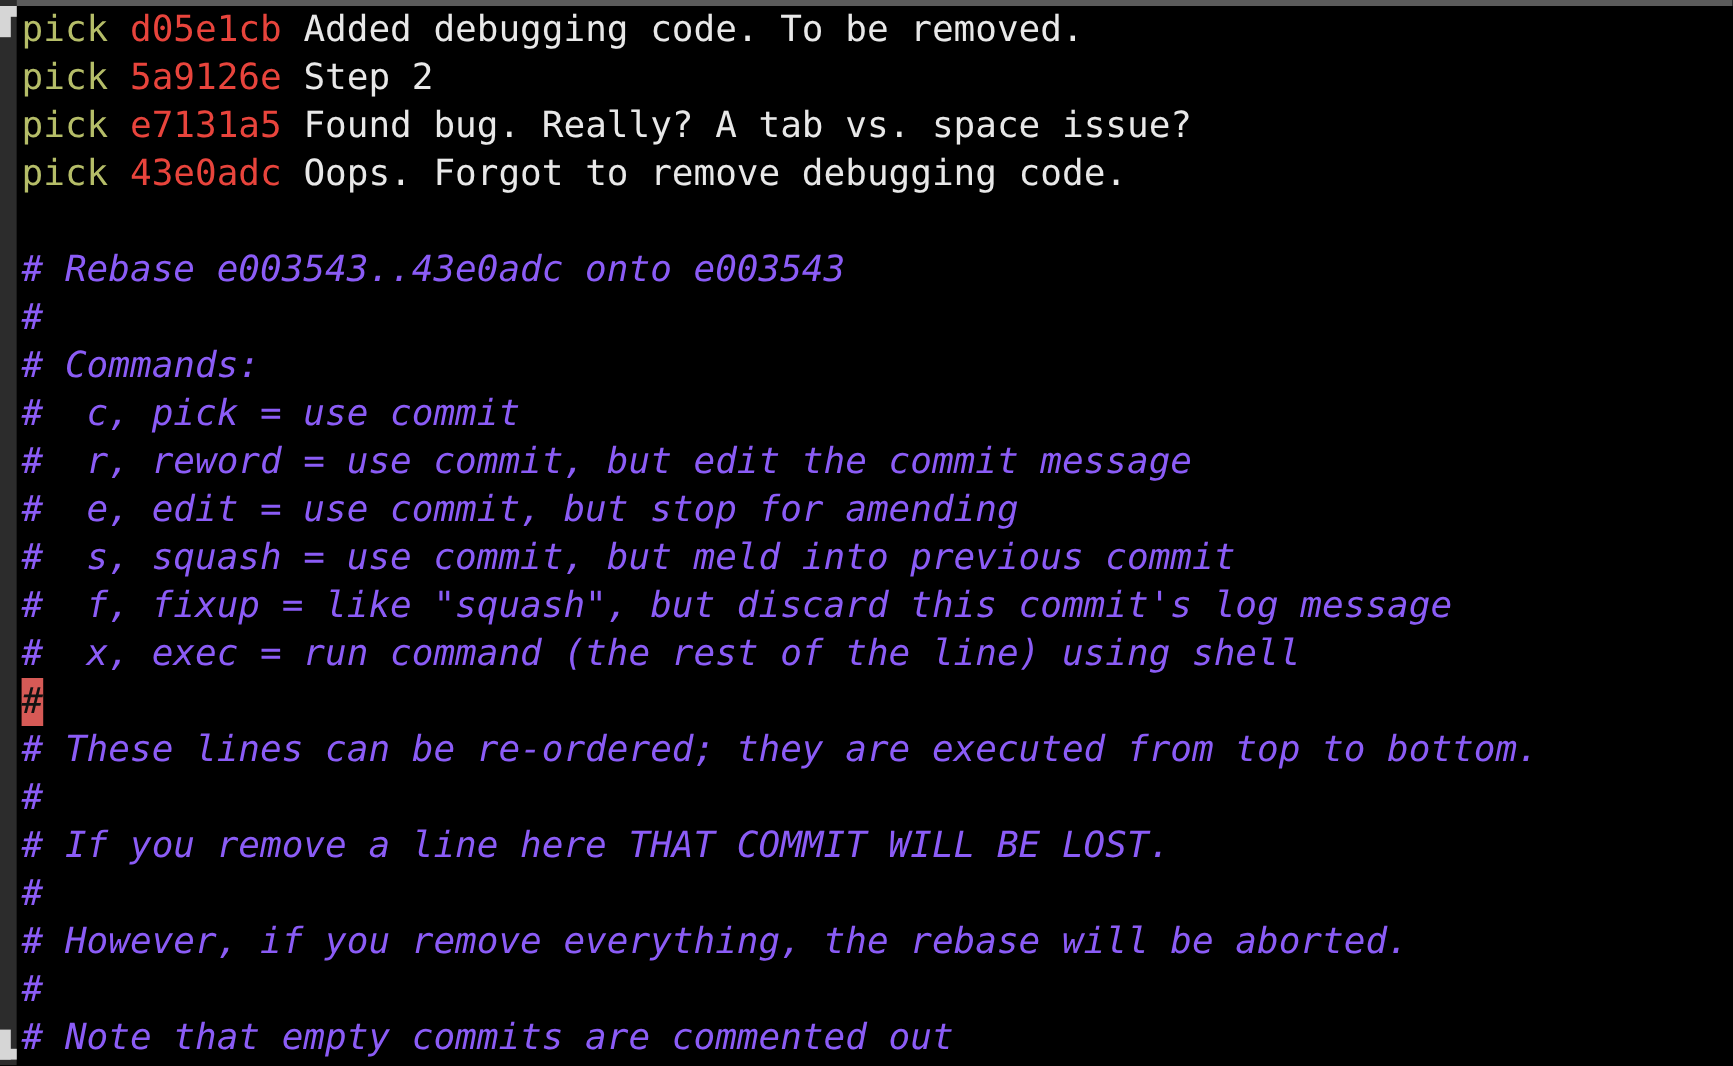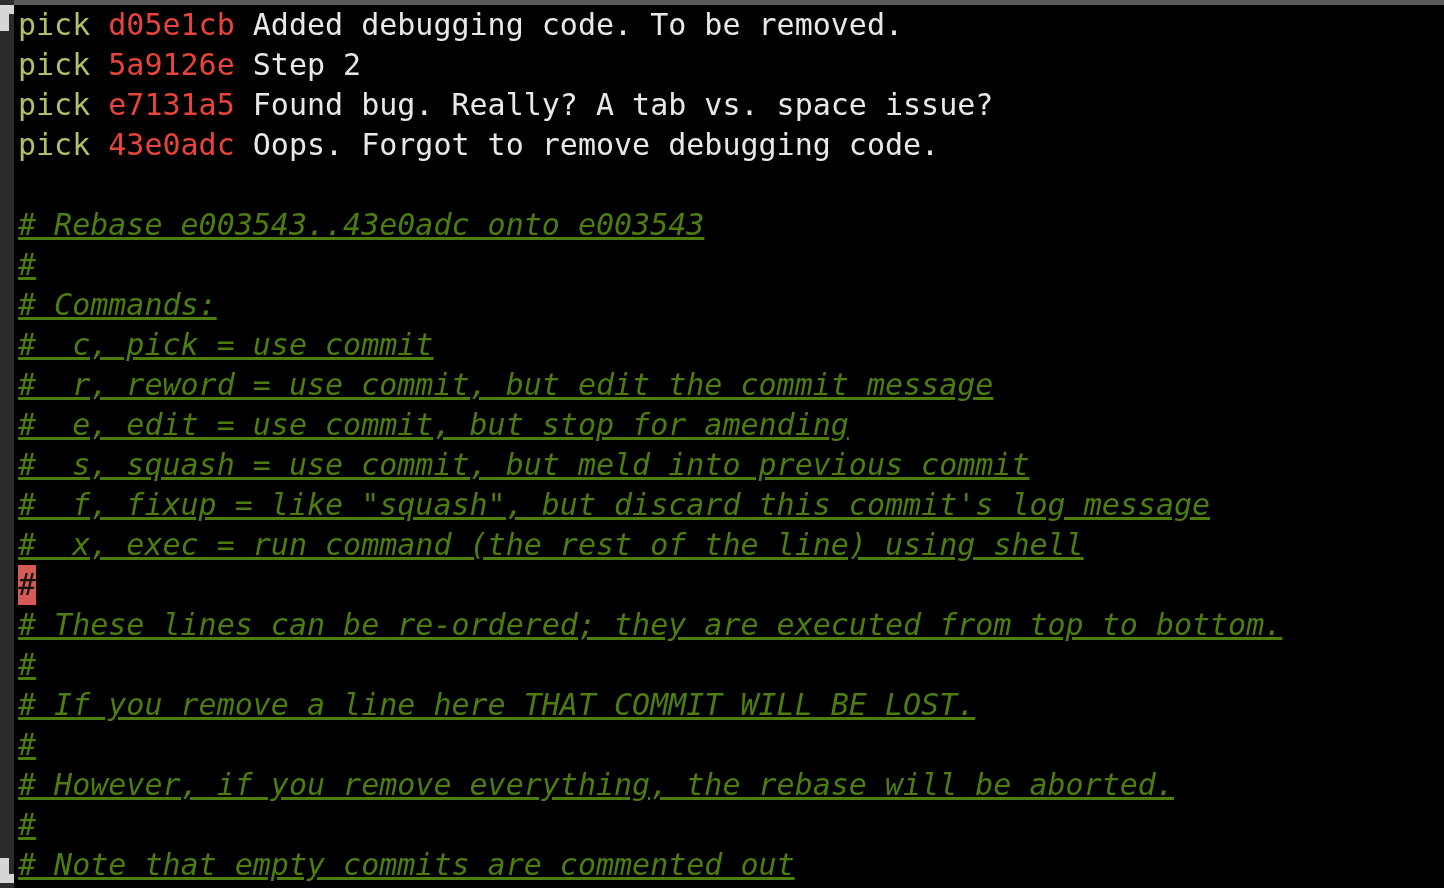--- a/index.html
+++ b/index.html
@@ -54,21 +54,21 @@
   }
   .line {
     height: 40px;
     line-height: 40px;
     padding-left: 4px;
     white-space: pre;
   }
   .tok-cmd     { color: #b5bd68; }
   .tok-hash    { color: #e8443c; }
   .tok-subject { color: #e8e8e8; }
-  .tok-comment { color: #4d7c0f; font-style: italic; text-decoration: underline; }
+  .tok-comment { color: #8b5cf6; font-style: italic; }
   .cursor-cell {
     background: #d65a56;
     color: #121212;
     font-style: italic;
     display: inline-block;
   }
 </style>
 </head>
 <body>
 

